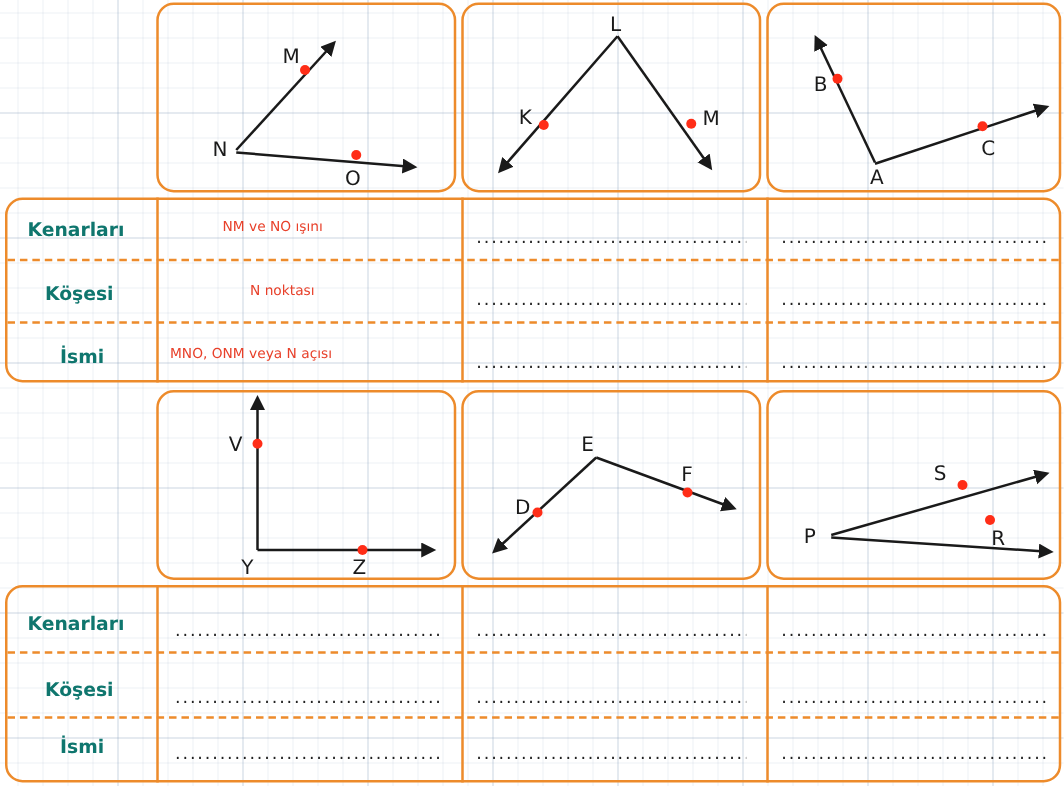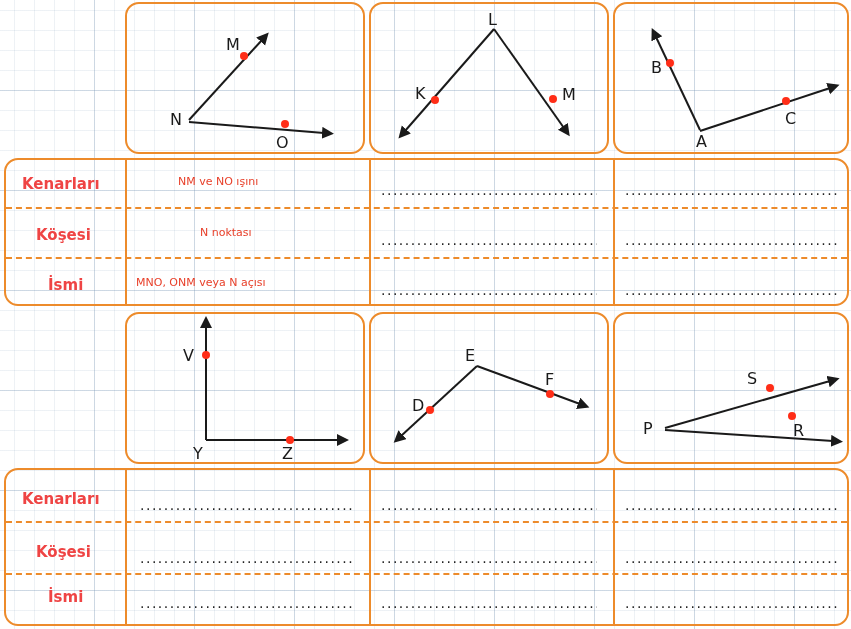--- a/index.html
+++ b/index.html
@@ -47,21 +47,21 @@
     position: absolute;
     border-left: 2px solid #ED8B2B;
   }
   .hdash {
     position: absolute;
     border-top: 2px dashed #ED8B2B;
   }
 
   .row-label {
     position: absolute;
-    color: #ef4444;
+    color: #0f766e;
     font-size: 15px;
     font-weight: bold;
     font-family: "DejaVu Sans", sans-serif;
     white-space: nowrap;
   }
   .answer-text {
     position: absolute;
     color: #E8402A;
     font-size: 11px;
     white-space: nowrap;

